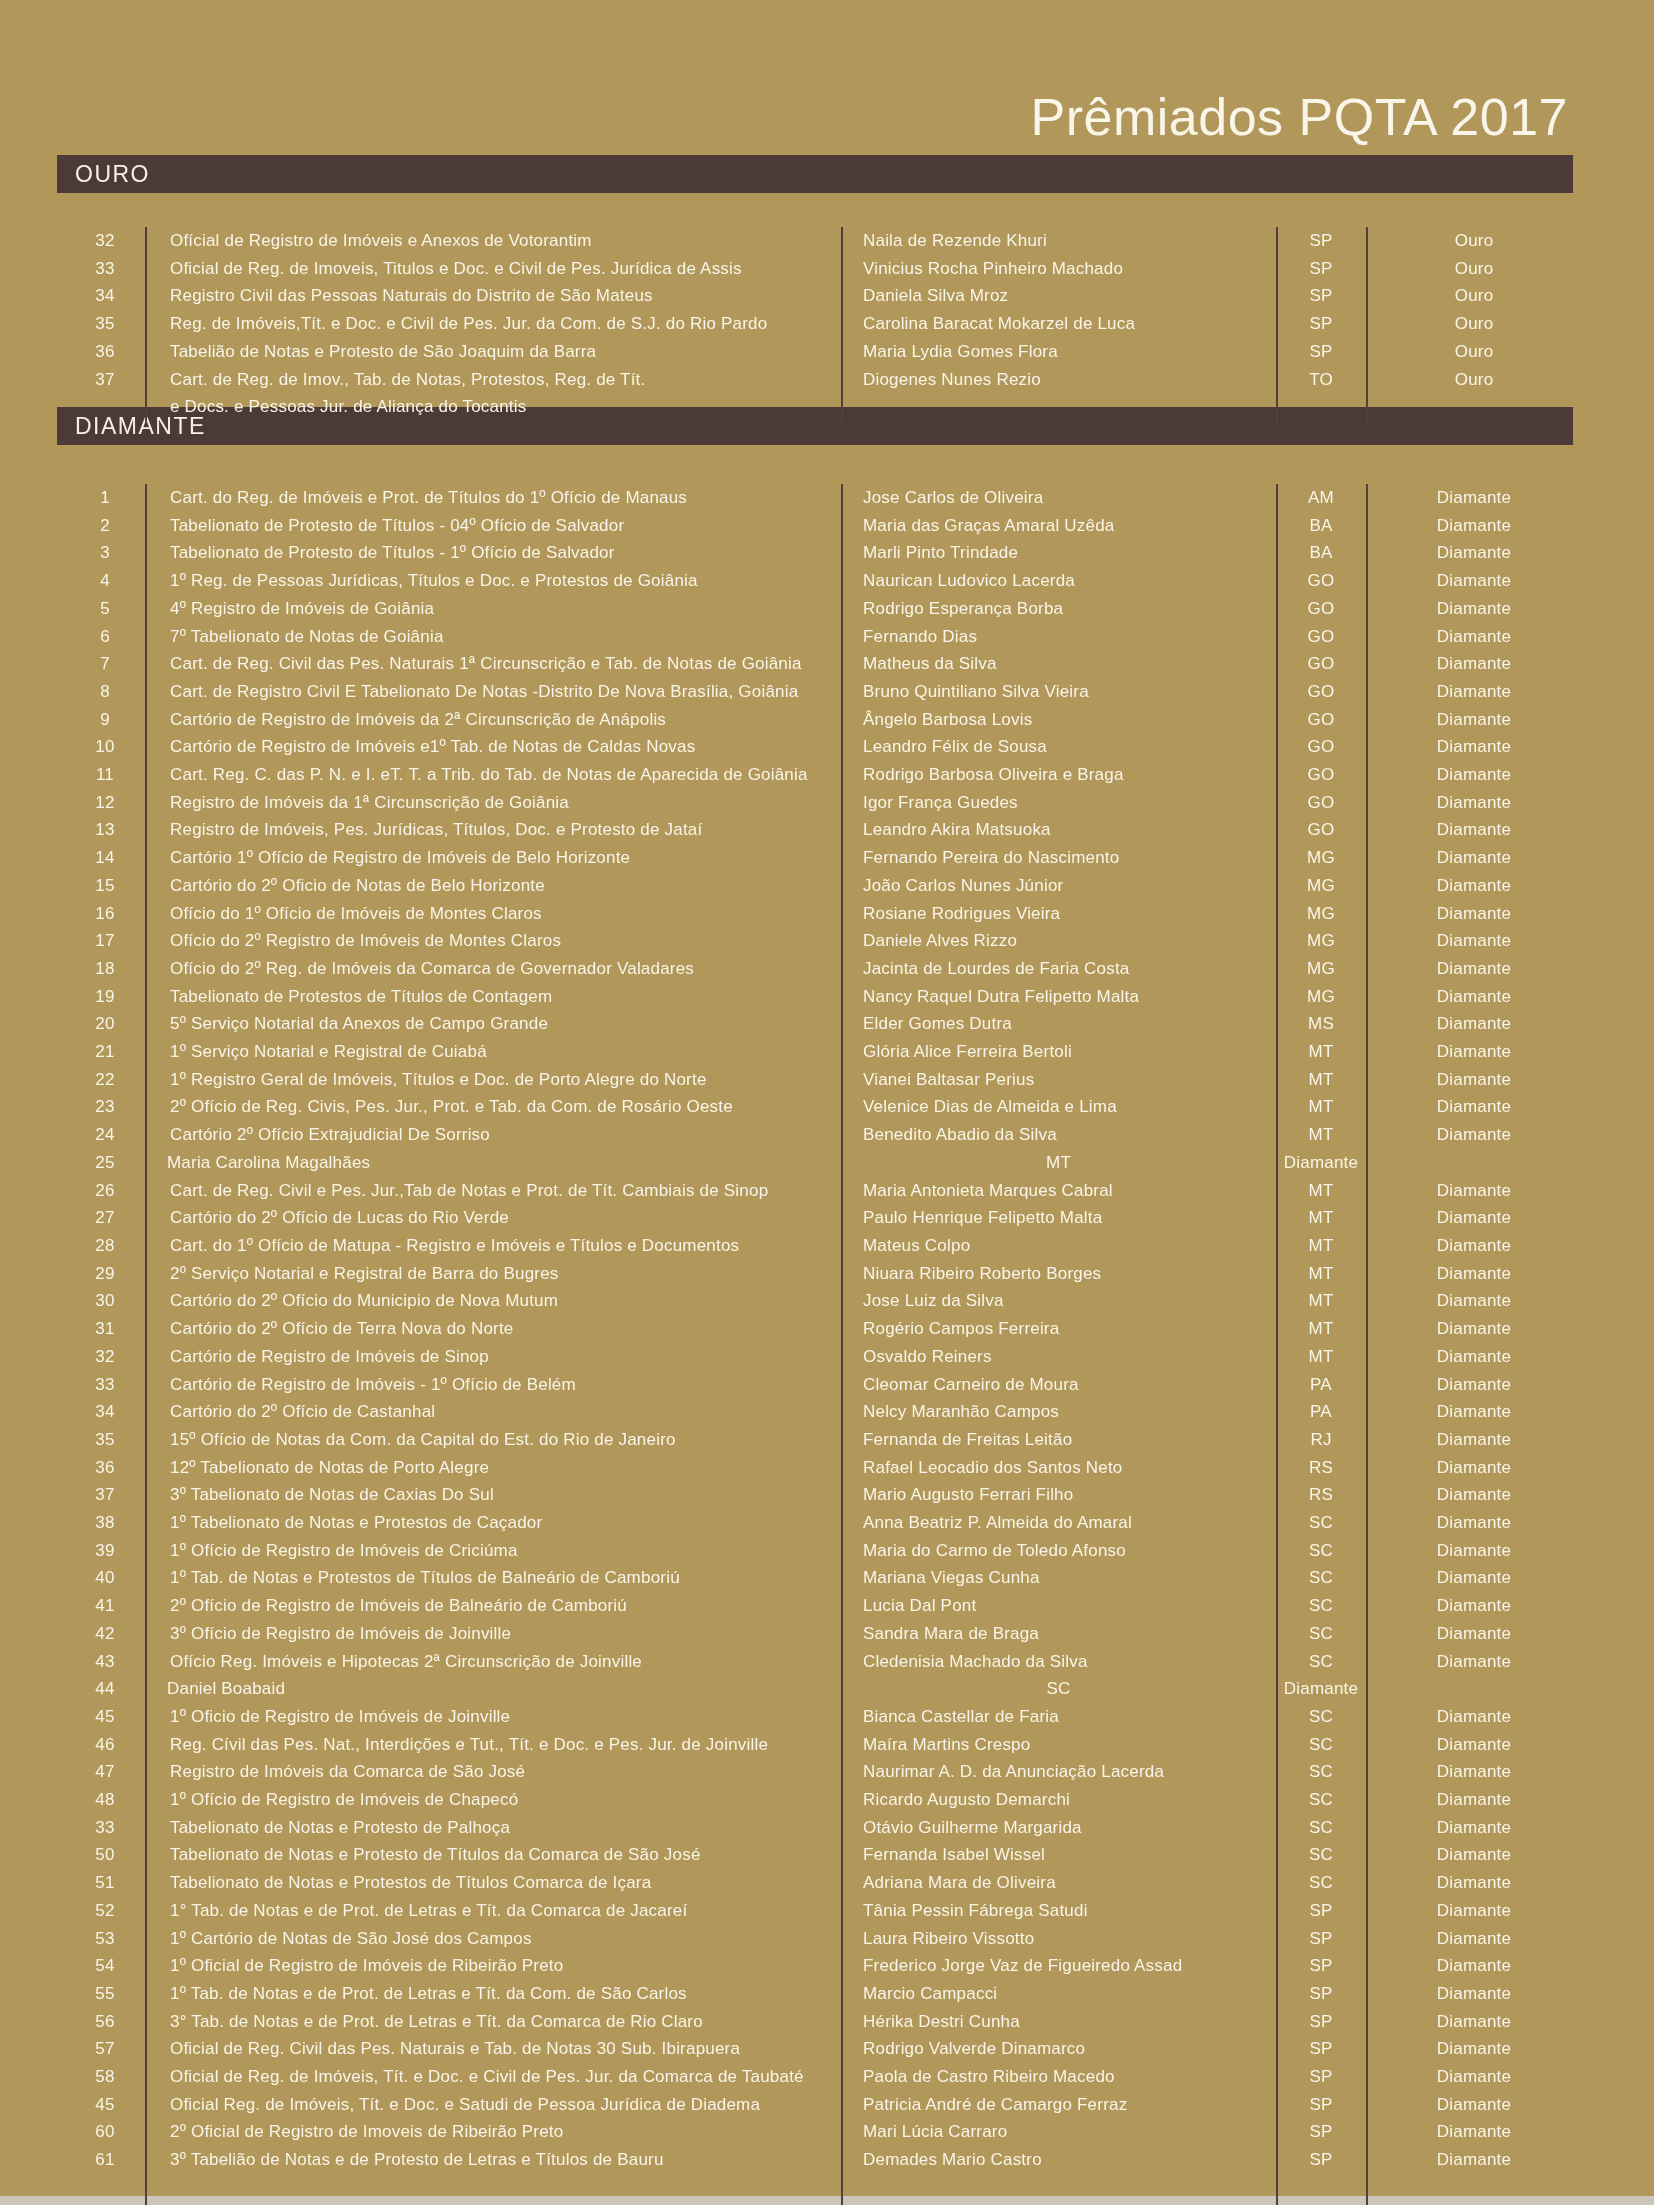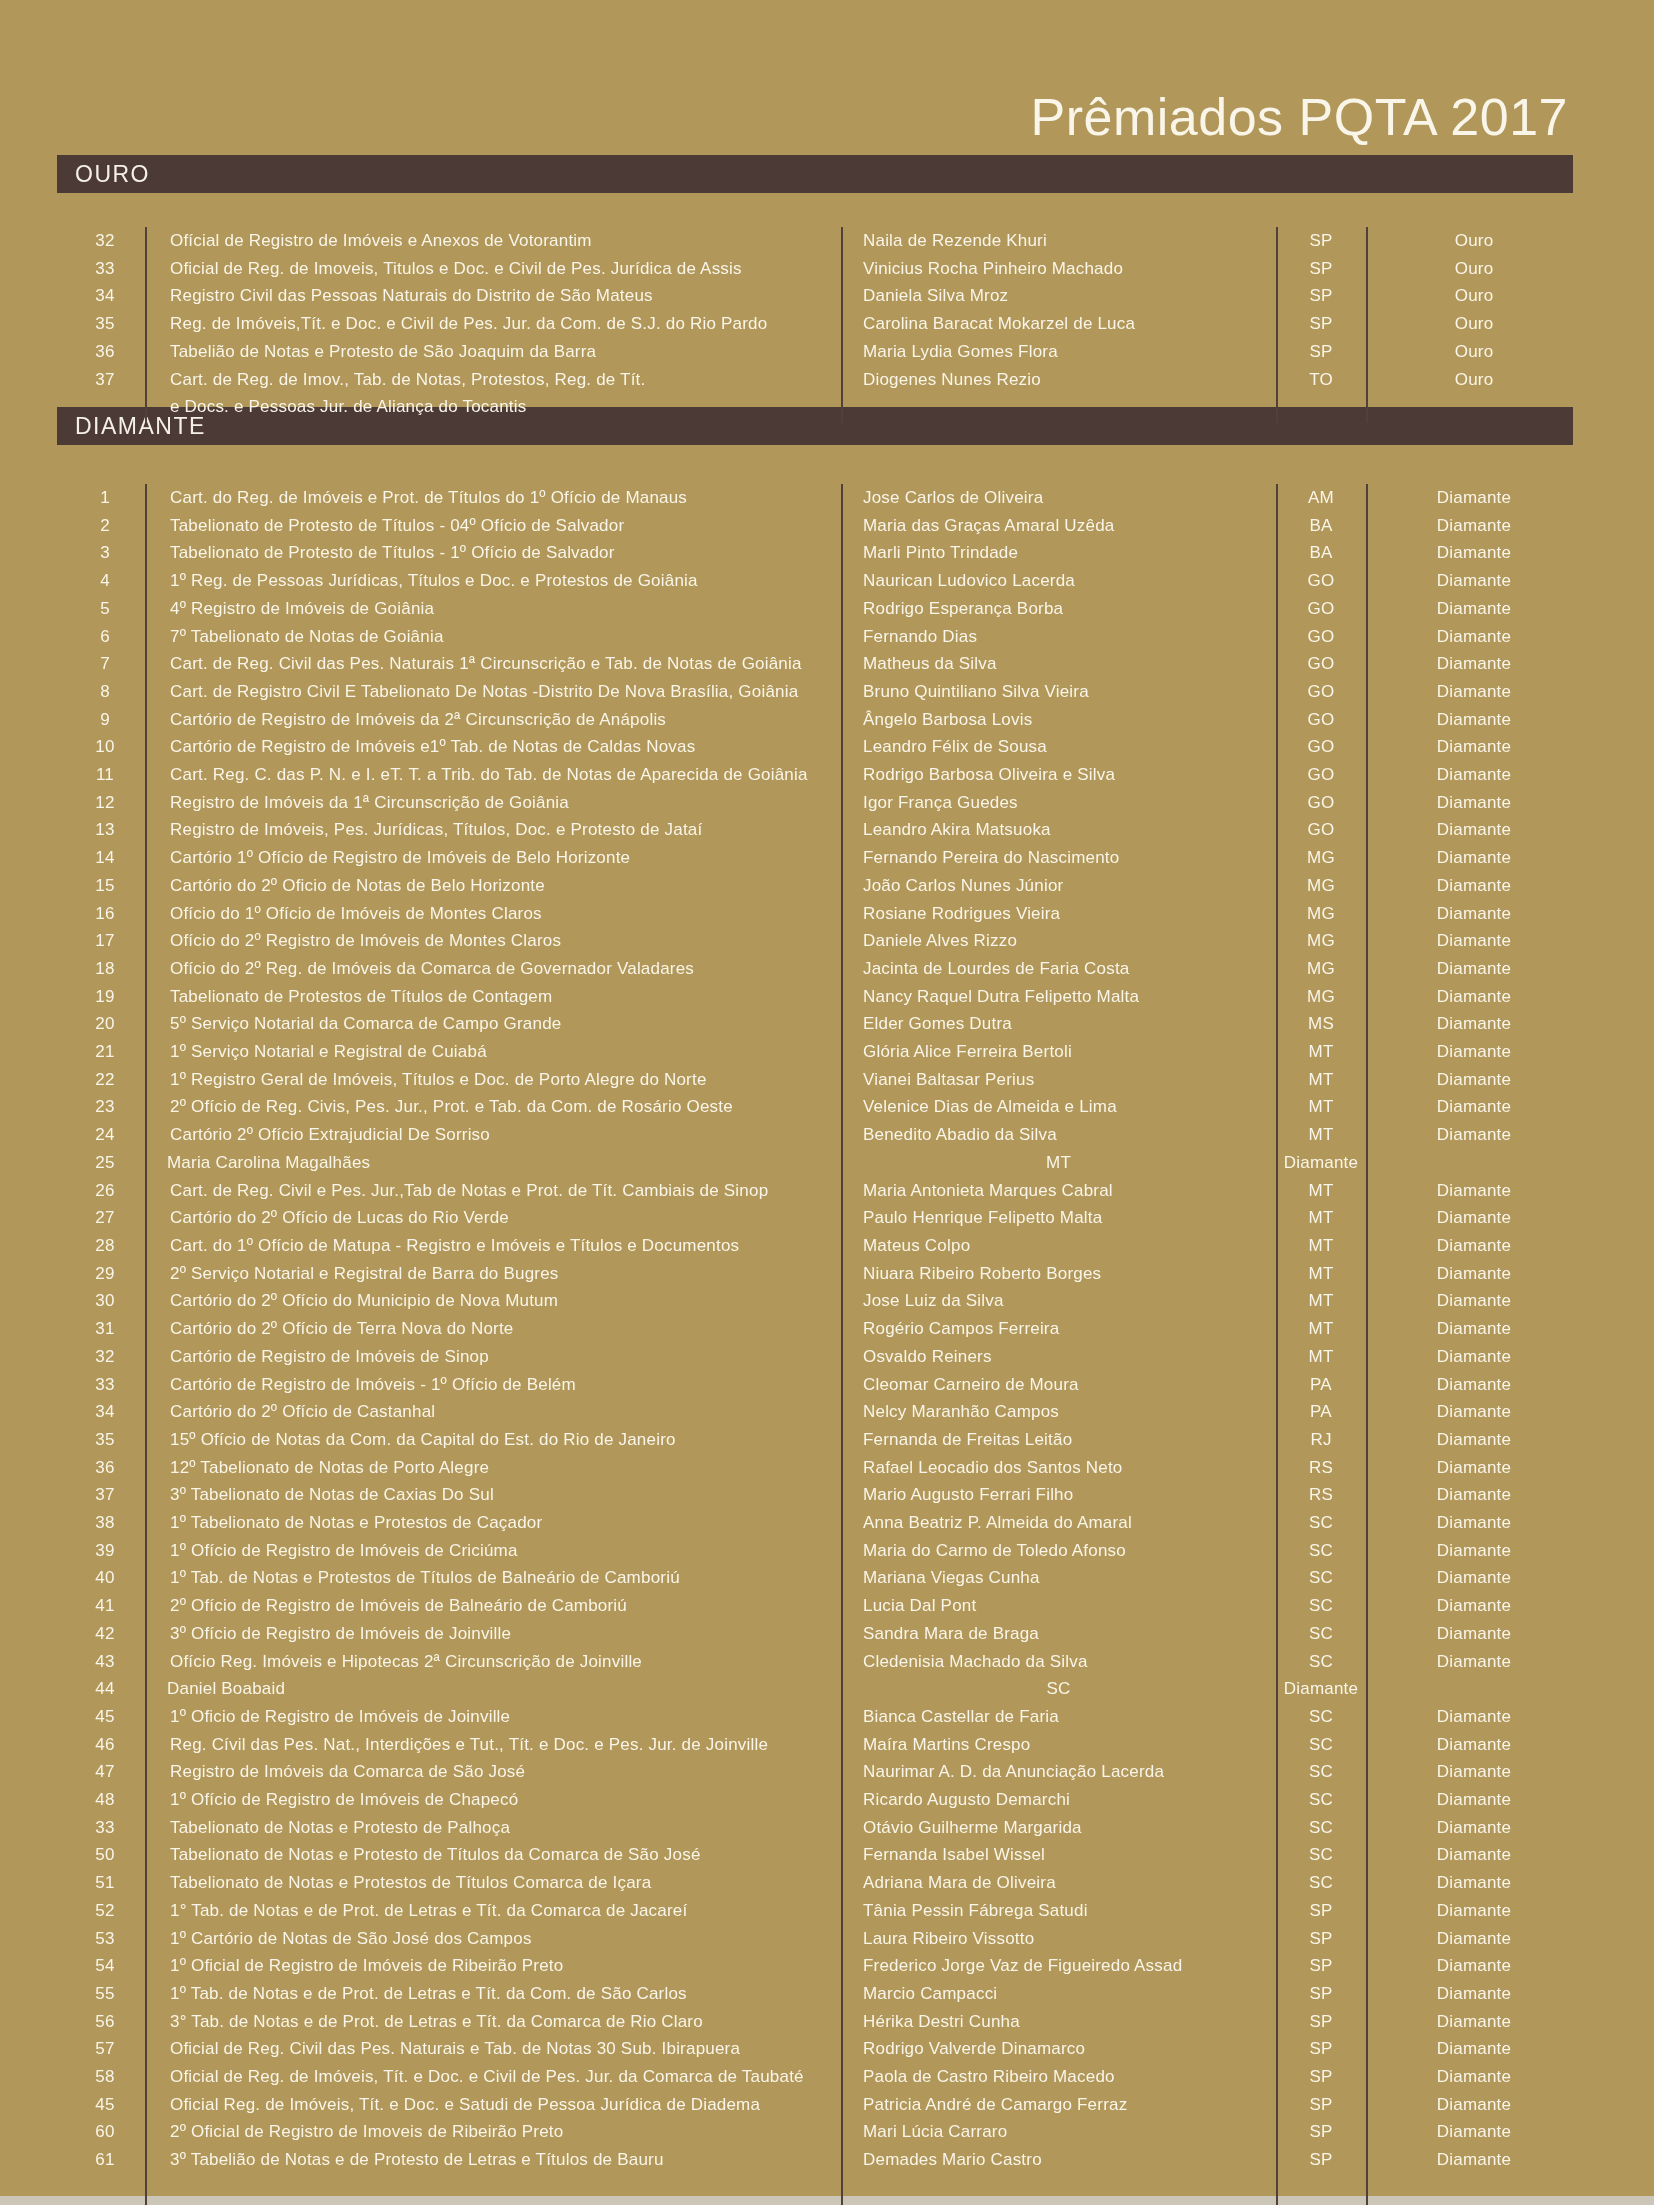--- a/index.html
+++ b/index.html
@@ -205,21 +205,21 @@
     <div class="c num">10</div>
     <div class="c office"><span class="txt">Cartório de Registro de Imóveis e1º Tab. de Notas de Caldas Novas</span></div>
     <div class="c person"><span class="txt">Leandro Félix de Sousa</span></div>
     <div class="c state">GO</div>
     <div class="c award">Diamante</div>
     <div class="c filler"></div>
   </div>
     <div class="row">
     <div class="c num">11</div>
     <div class="c office"><span class="txt">Cart. Reg. C. das P. N. e I. eT. T. a Trib. do Tab. de Notas de Aparecida de Goiânia</span></div>
-    <div class="c person"><span class="txt">Rodrigo Barbosa Oliveira e Silva</span></div>
+    <div class="c person"><span class="txt">Rodrigo Barbosa Oliveira e Braga</span></div>
     <div class="c state">GO</div>
     <div class="c award">Diamante</div>
     <div class="c filler"></div>
   </div>
     <div class="row">
     <div class="c num">12</div>
     <div class="c office"><span class="txt">Registro de Imóveis da 1ª Circunscrição de Goiânia</span></div>
     <div class="c person"><span class="txt">Igor França Guedes</span></div>
     <div class="c state">GO</div>
     <div class="c award">Diamante</div>
@@ -276,21 +276,21 @@
     <div class="row">
     <div class="c num">19</div>
     <div class="c office"><span class="txt">Tabelionato de Protestos de Títulos de Contagem</span></div>
     <div class="c person"><span class="txt">Nancy Raquel Dutra Felipetto Malta</span></div>
     <div class="c state">MG</div>
     <div class="c award">Diamante</div>
     <div class="c filler"></div>
   </div>
     <div class="row">
     <div class="c num">20</div>
-    <div class="c office"><span class="txt">5º Serviço Notarial da Comarca de Campo Grande</span></div>
+    <div class="c office"><span class="txt">5º Serviço Notarial da Anexos de Campo Grande</span></div>
     <div class="c person"><span class="txt">Elder Gomes Dutra</span></div>
     <div class="c state">MS</div>
     <div class="c award">Diamante</div>
     <div class="c filler"></div>
   </div>
     <div class="row">
     <div class="c num">21</div>
     <div class="c office"><span class="txt">1º Serviço Notarial e Registral de Cuiabá</span></div>
     <div class="c person"><span class="txt">Glória Alice Ferreira Bertoli</span></div>
     <div class="c state">MT</div>

